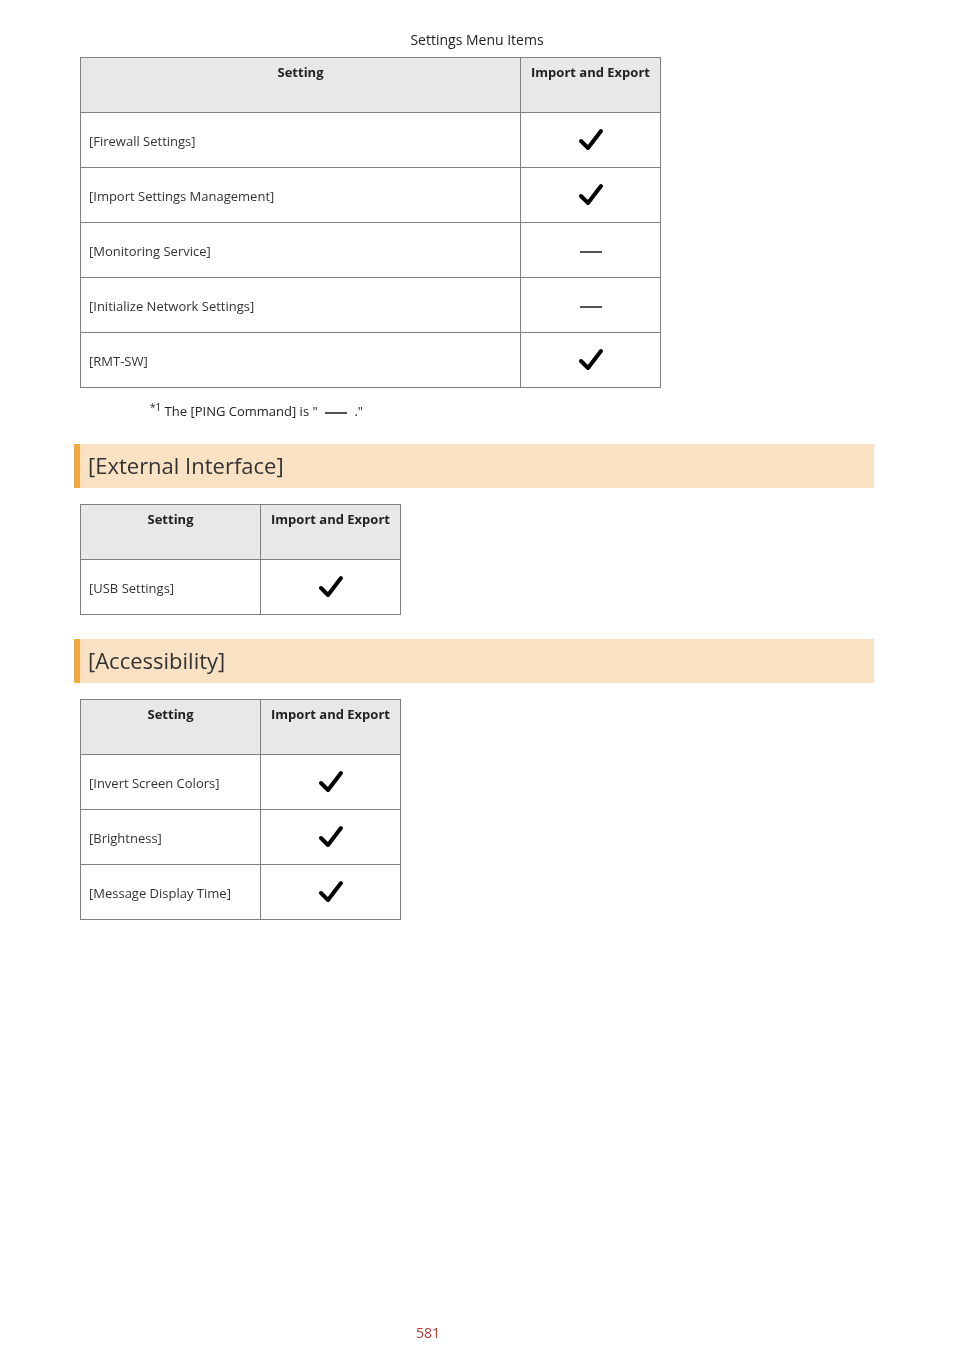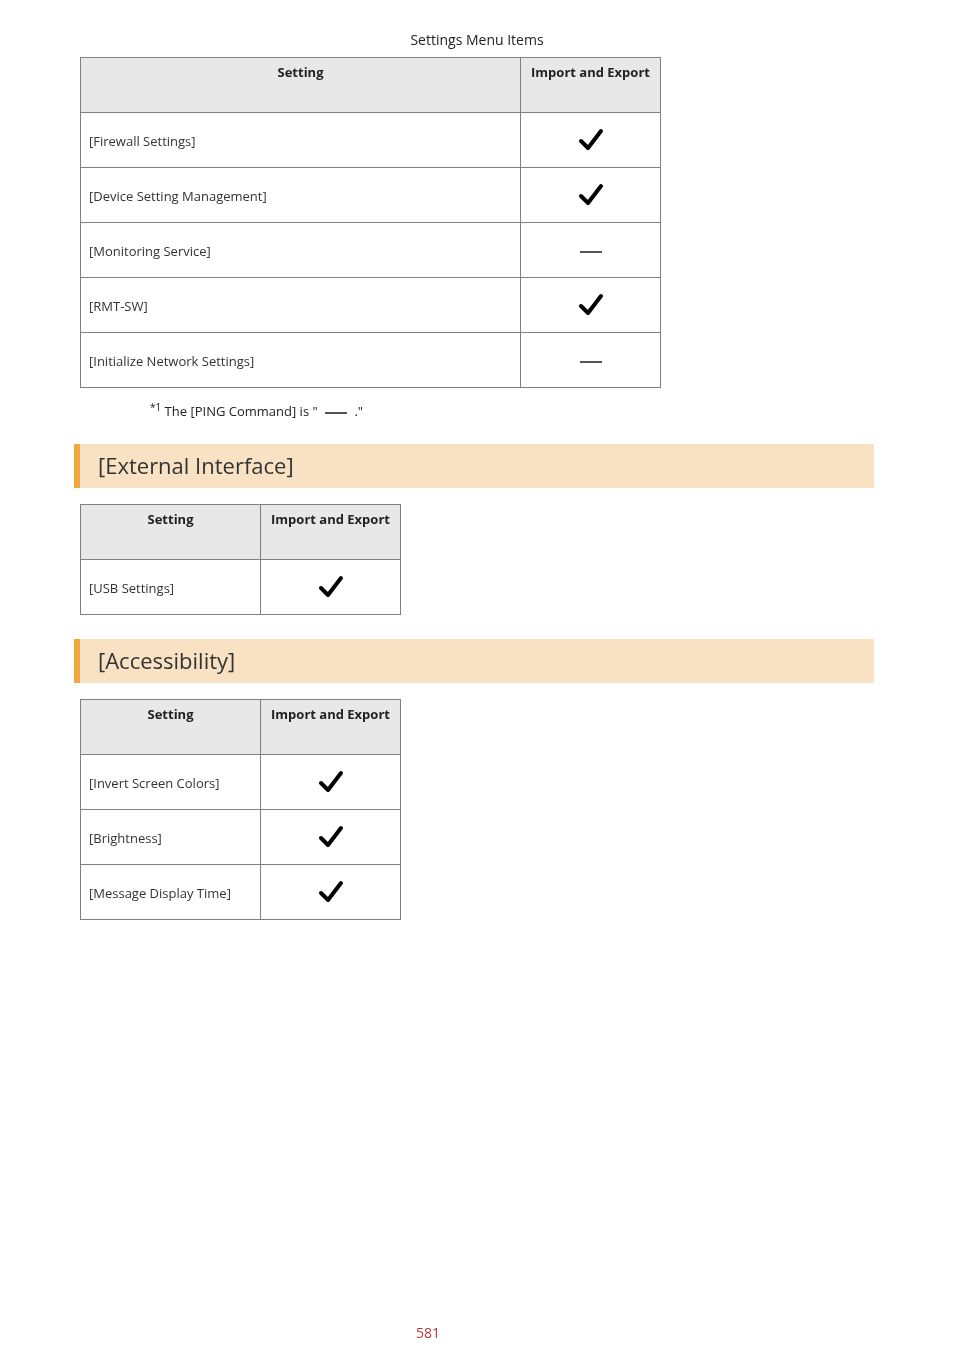--- a/index.html
+++ b/index.html
@@ -84,21 +84,21 @@
     width: 22px;
     height: 2px;
     background: #555;
     vertical-align: middle;
     margin: 0 4px;
   }
 
   .section-header {
     background: var(--section-bg);
     border-left: 6px solid var(--section-accent);
-    padding: 6px 14px 8px 18px;
+    padding: 6px 14px 8px 8px;
     font-size: 22px;
     color: #333;
     margin: 24px 0 16px -6px;
     width: calc(100% + 6px);
   }
 
   .page-number {
     position: absolute;
     bottom: 8px;
     left: 0;
@@ -125,38 +125,38 @@
     </tr>
   </thead>
   <tbody>
       <tr>
         <td class="setting-cell">[Firewall Settings]</td>
         <td class="status-cell"><svg class="check-icon" width="28" height="26" viewBox="0 0 28 26">
             <path d="M4 14 L11 21 L24 4" stroke="#000" stroke-width="4" fill="none" stroke-linecap="round" stroke-linejoin="round"></path>
           </svg></td>
       </tr>
       <tr>
-        <td class="setting-cell">[Device Setting Management]</td>
+        <td class="setting-cell">[Import Settings Management]</td>
         <td class="status-cell"><svg class="check-icon" width="28" height="26" viewBox="0 0 28 26">
             <path d="M4 14 L11 21 L24 4" stroke="#000" stroke-width="4" fill="none" stroke-linecap="round" stroke-linejoin="round"></path>
           </svg></td>
       </tr>
       <tr>
         <td class="setting-cell">[Monitoring Service]</td>
         <td class="status-cell"><span class="dash-icon"></span></td>
       </tr>
       <tr>
-        <td class="setting-cell">[RMT-SW]</td>
-        <td class="status-cell"><svg class="check-icon" width="28" height="26" viewBox="0 0 28 26">
-            <path d="M4 14 L11 21 L24 4" stroke="#000" stroke-width="4" fill="none" stroke-linecap="round" stroke-linejoin="round"></path>
-          </svg></td>
-      </tr>
-      <tr>
         <td class="setting-cell">[Initialize Network Settings]</td>
         <td class="status-cell"><span class="dash-icon"></span></td>
+      </tr>
+      <tr>
+        <td class="setting-cell">[RMT-SW]</td>
+        <td class="status-cell"><svg class="check-icon" width="28" height="26" viewBox="0 0 28 26">
+            <path d="M4 14 L11 21 L24 4" stroke="#000" stroke-width="4" fill="none" stroke-linecap="round" stroke-linejoin="round"></path>
+          </svg></td>
       </tr>
     </tbody>
 </table>
 
 <div class="footnote">
   <sup>*1</sup><span> The [PING Command] is " </span><span class="inline-dash"></span><span> ."</span>
 </div>
 
 <div class="section-header">[External Interface]</div>
 <table class="settings table-narrow">

